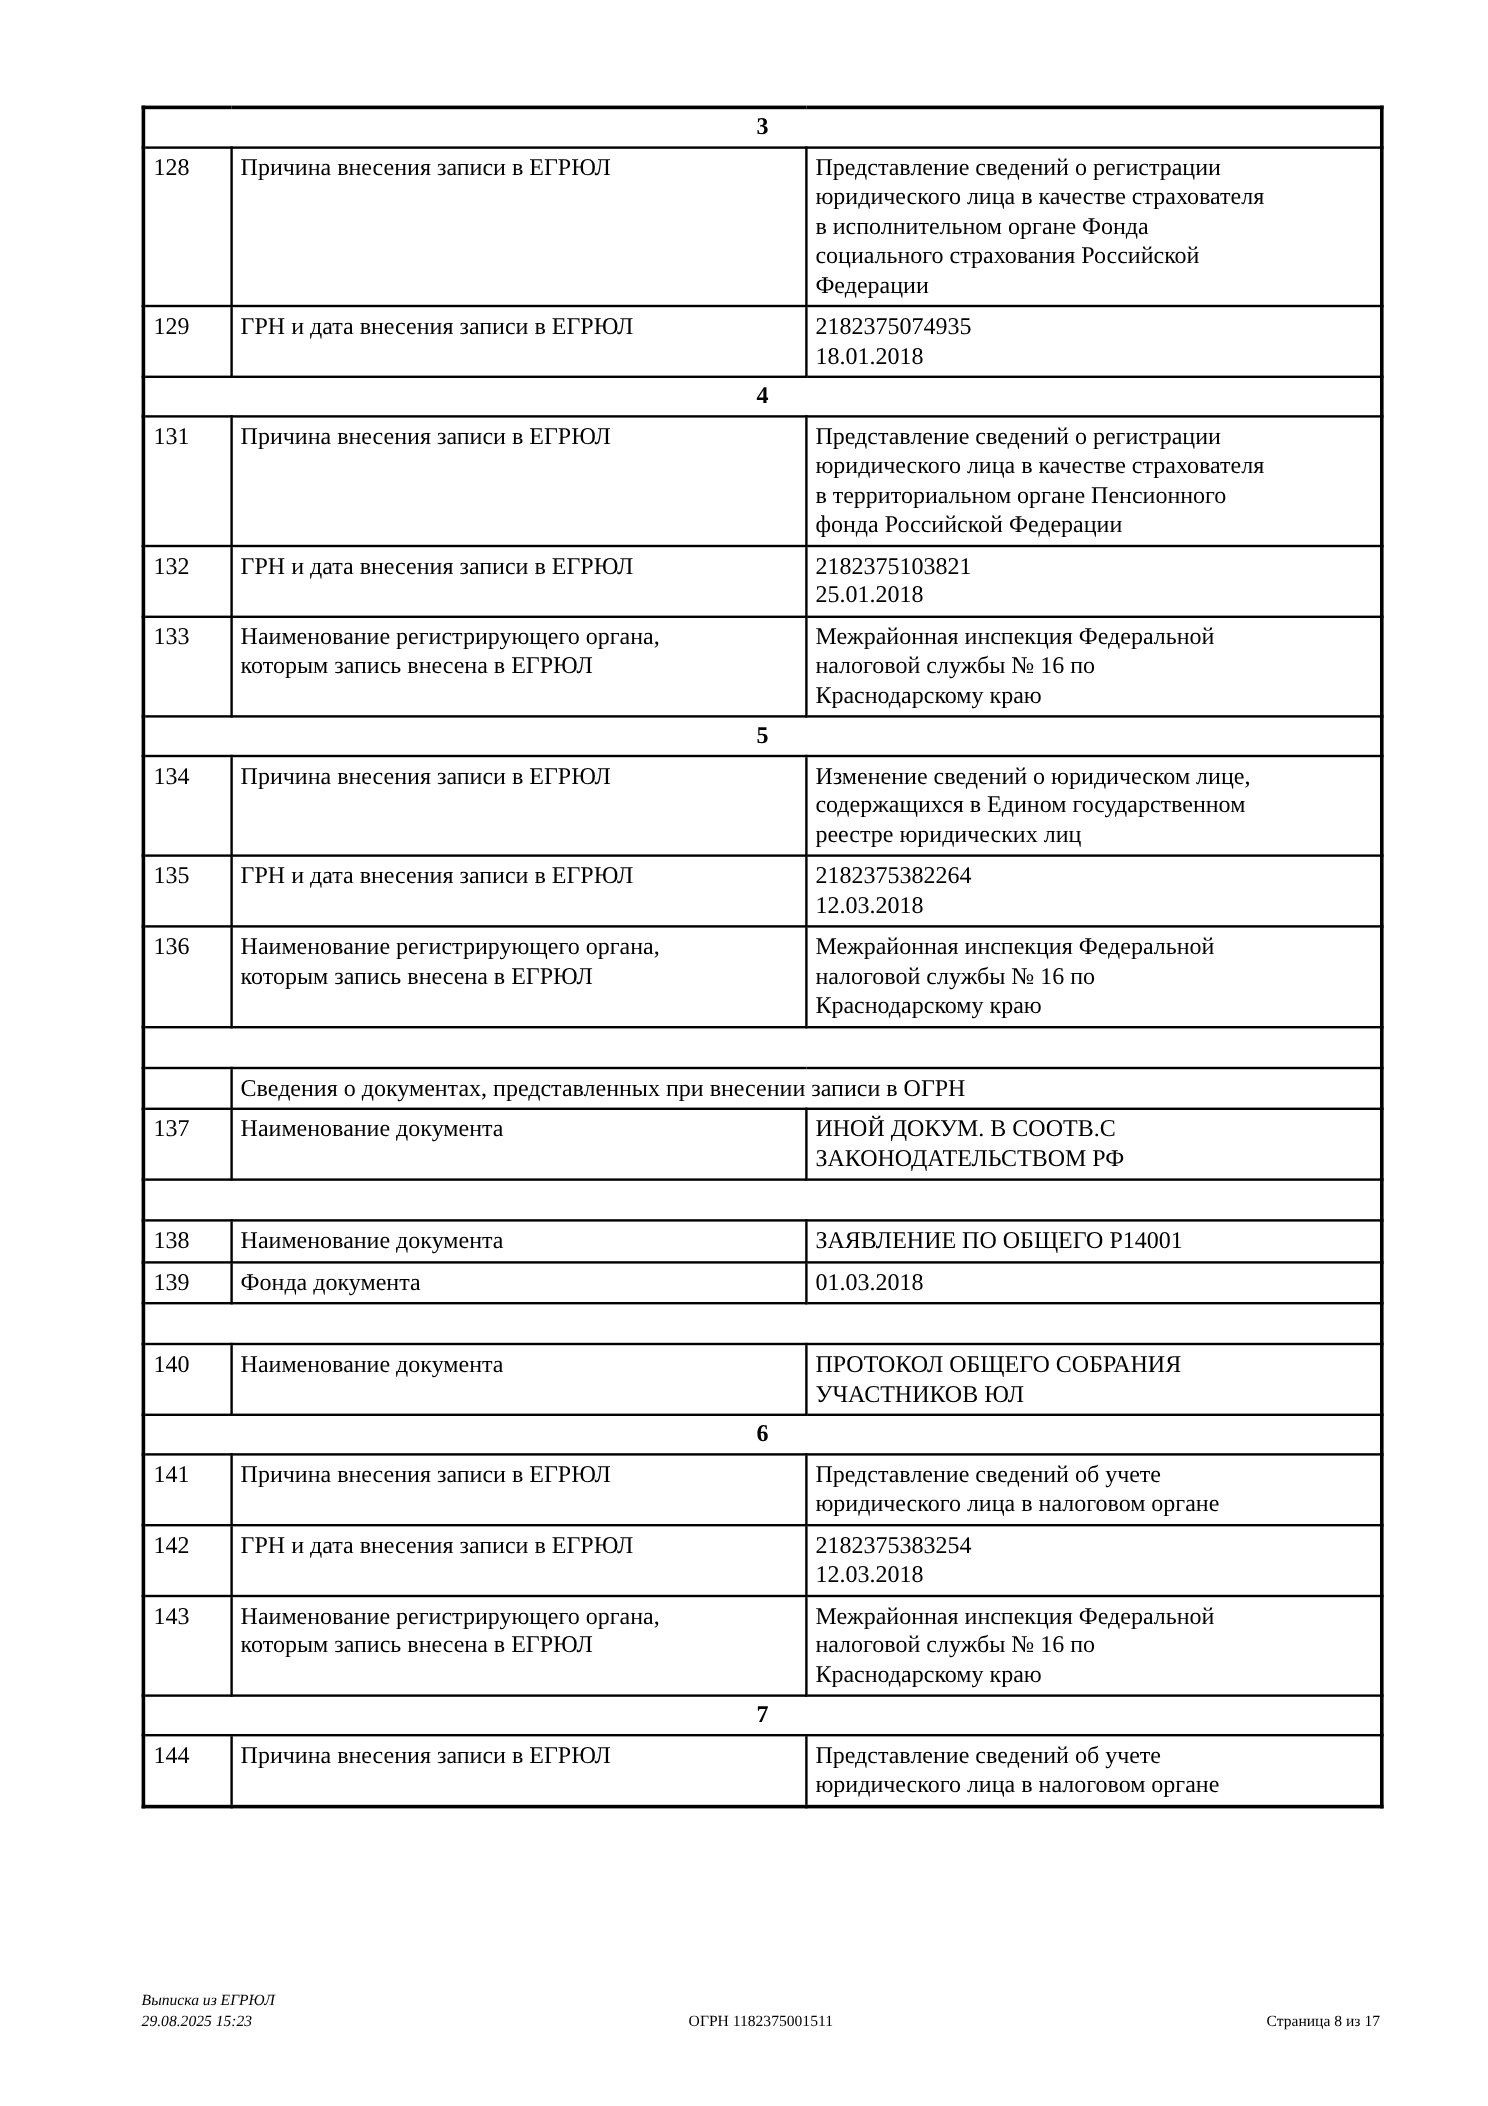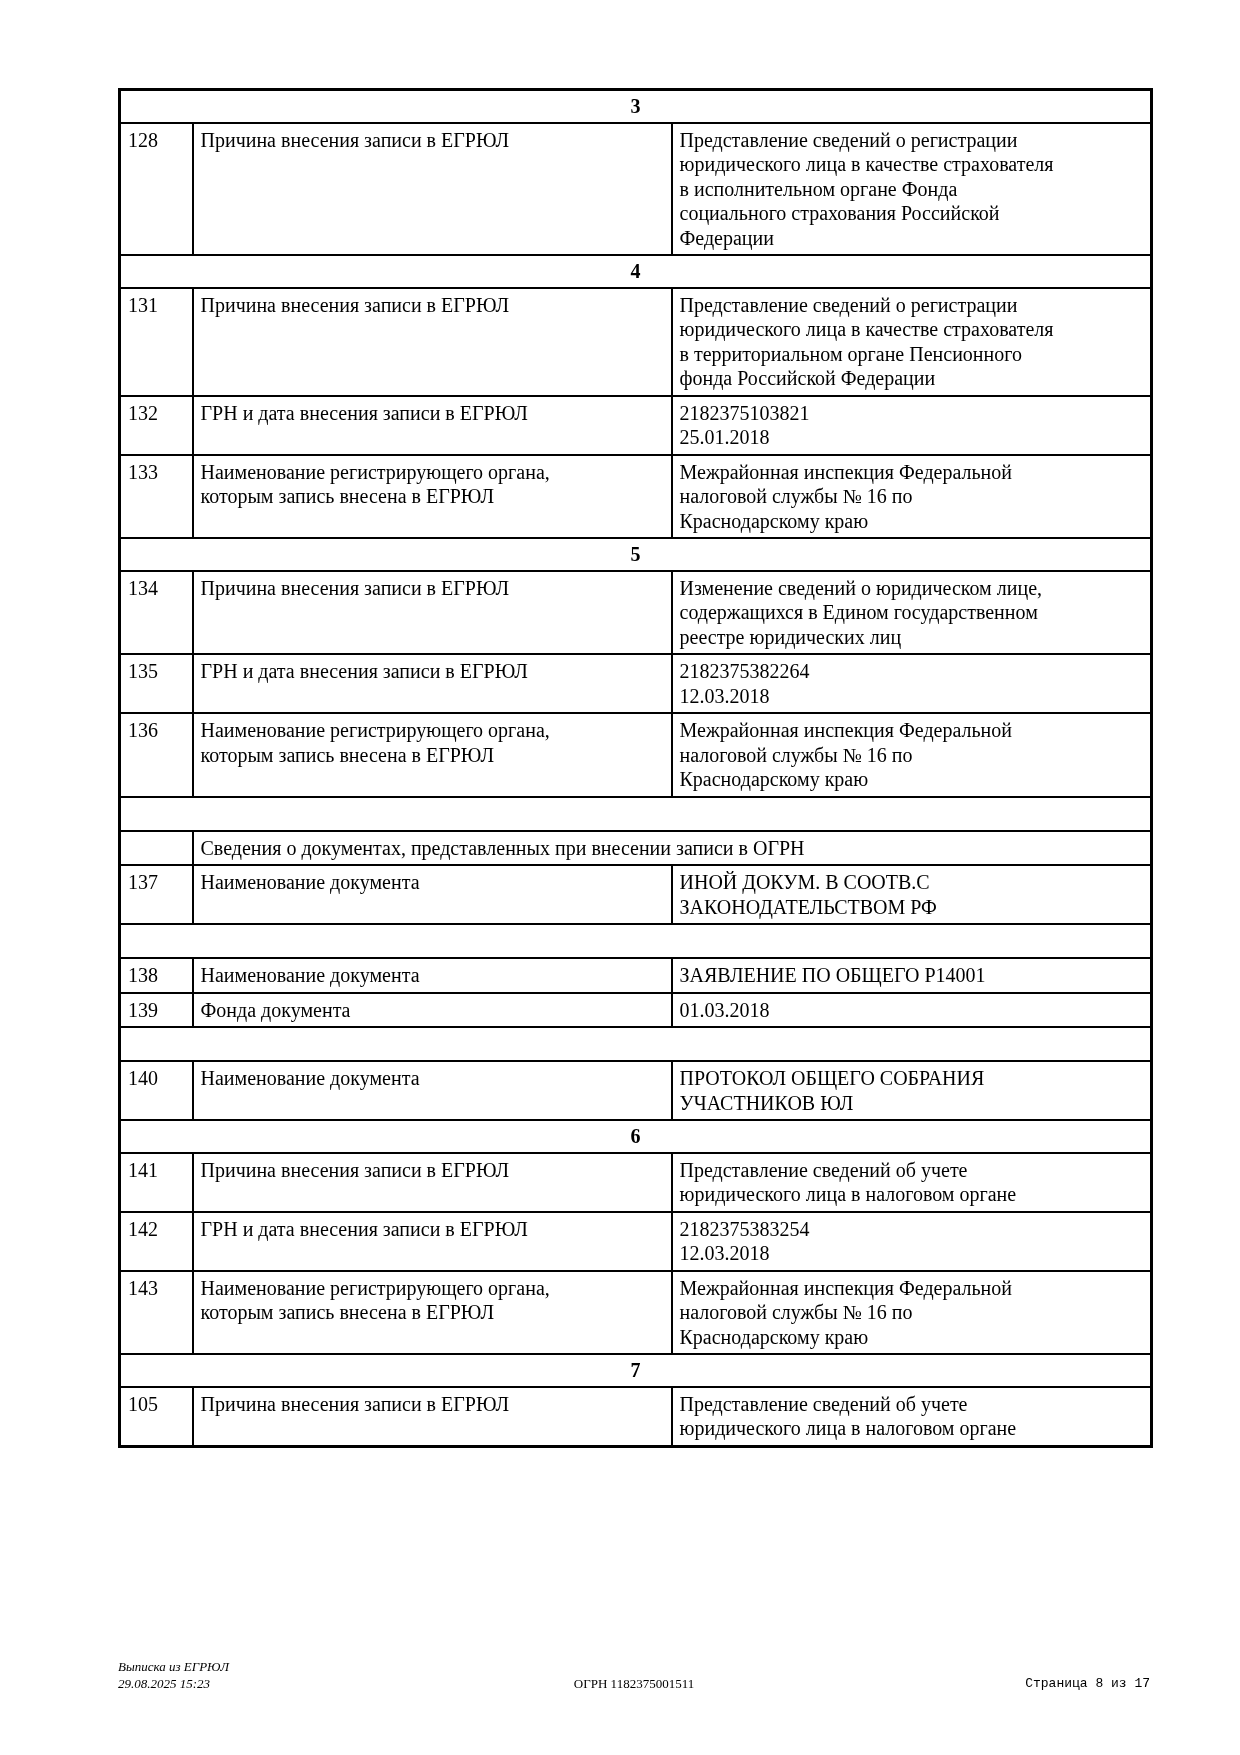--- a/index.html
+++ b/index.html
@@ -76,21 +76,20 @@
     position: absolute;
     left: 50%;
     transform: translateX(-50%);
     bottom: 0;
   }
   .footer .f-right {
     position: absolute;
     right: 0;
     bottom: 0;
     text-align: right;
-    font-family: Liberation Mono, monospace;
   }
 </style>
 </head>
 <body>
 
 <div class="page">
 
   <table class="doc-table">
     <colgroup>
         <col class="c1">
@@ -103,20 +102,26 @@
       </tr>
       <tr>
         <td class="c-num">128</td>
         <td>Причина внесения записи в ЕГРЮЛ</td>
         <td>Представление сведений о регистрации
 юридического лица в качестве страхователя
 в исполнительном органе Фонда
 социального страхования Российской
 Федерации</td>
       </tr>
+      <tr>
+        <td class="c-num">129</td>
+        <td>ГРН и дата внесения записи в ЕГРЮЛ</td>
+        <td>2182375074935
+18.01.2018</td>
+      </tr>
       <tr class="section">
         <td colspan="3">4</td>
       </tr>
       <tr>
         <td class="c-num">131</td>
         <td>Причина внесения записи в ЕГРЮЛ</td>
         <td>Представление сведений о регистрации
 юридического лица в качестве страхователя
 в территориальном органе Пенсионного
 фонда Российской Федерации</td>
@@ -214,21 +219,21 @@
         <td>Наименование регистрирующего органа,
 которым запись внесена в ЕГРЮЛ</td>
         <td>Межрайонная инспекция Федеральной
 налоговой службы № 16 по
 Краснодарскому краю</td>
       </tr>
       <tr class="section">
         <td colspan="3">7</td>
       </tr>
       <tr>
-        <td class="c-num">105</td>
+        <td class="c-num">144</td>
         <td>Причина внесения записи в ЕГРЮЛ</td>
         <td>Представление сведений об учете
 юридического лица в налоговом органе</td>
       </tr>
     </tbody>
   </table>
 
   <div class="footer">
     <div class="f-left">
       <div>Выписка из ЕГРЮЛ</div>

